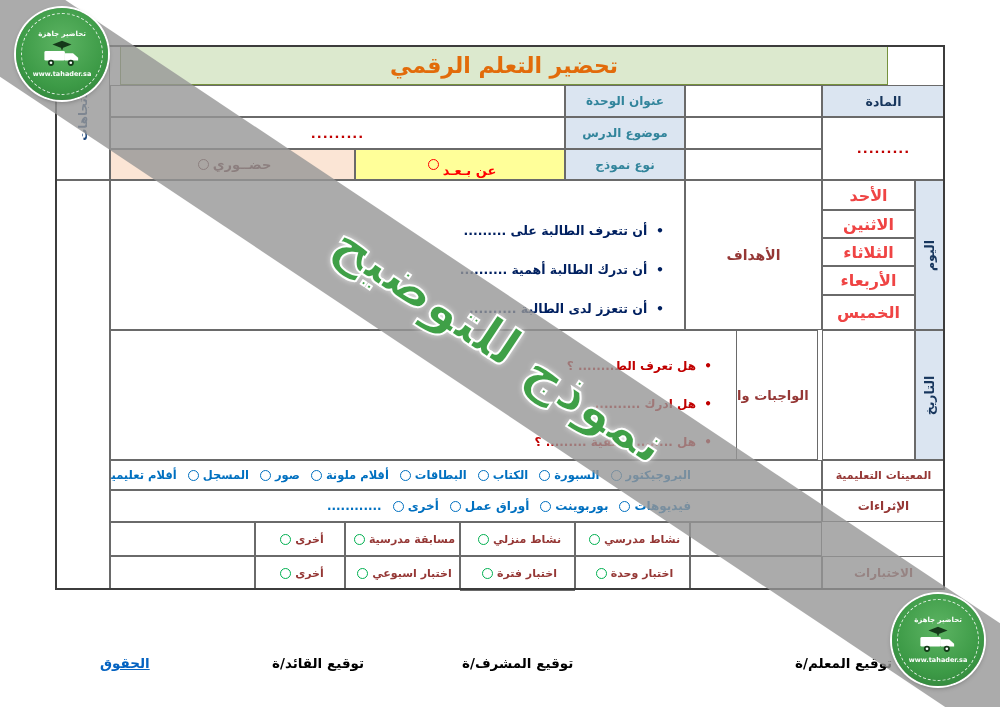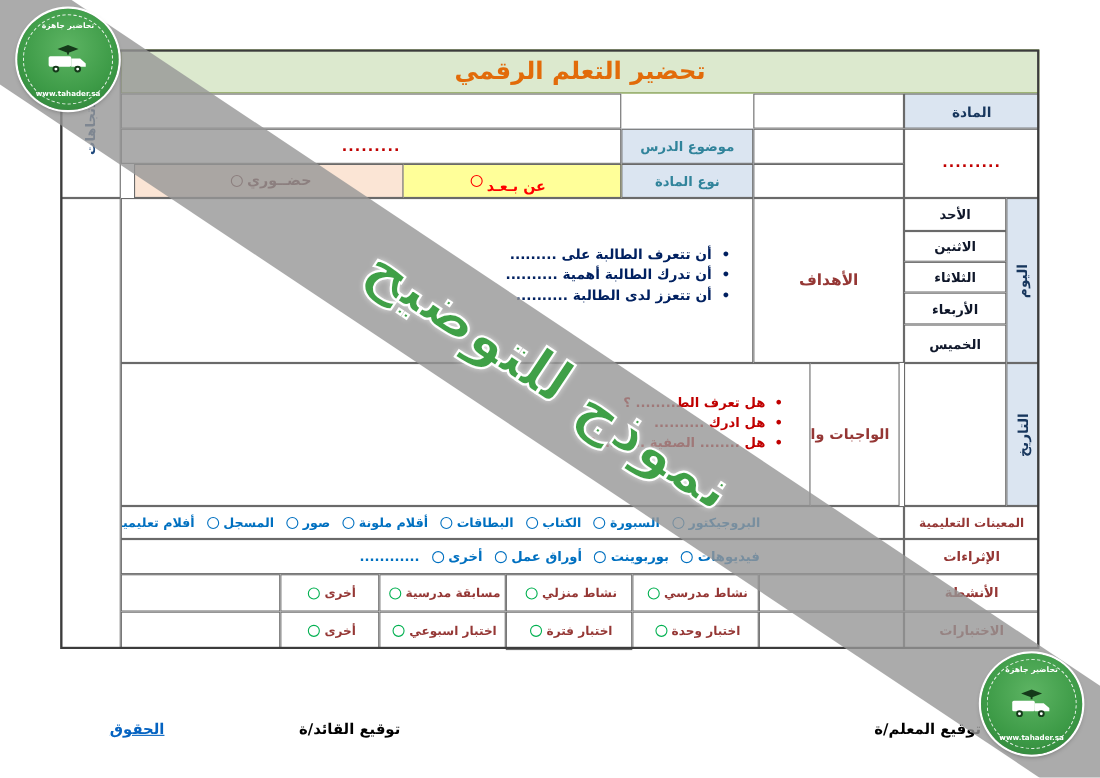--- a/index.html
+++ b/index.html
@@ -10,42 +10,42 @@
     overflow: hidden;
   }
   .cell {
     position: absolute; border: 1px solid #6a6a6a; background: #fff;
     display: flex; align-items: center; justify-content: center;
   }
   .frame { position: absolute; border: 2px solid #3c3c3c; pointer-events: none; z-index: 10; }
 
   .bg-blue   { background: var(--cell_blue_bg, #DBE5F1); }
   .bg-yellow { background: var(--yellow_bg, #FFFF99); }
-  .bg-peach  { background: var(--peach_bg, #FBE5D5); margin-left: 12px; }
+  .bg-peach  { background: var(--peach_bg, #FBE5D5); }
   .bg-title  { background: var(--title_bg, #DCE9CE); border-color: #76923C; }
 
   .title-text { font-size: 22px; color: var(--title_text, #E26B0A); }
   .teal-t  { font-size: 12px;  color: var(--teal, #31849B); }
   .navy-t  { font-size: 12.5px; color: var(--navy, #17365D); }
   .red-dots{ font-size: 13px;  color: var(--red, #C00000); letter-spacing: 1px; }
-  .day-t   { font-size: 12px;  color: #0f172a; }
+  .day-t   { font-size: 16px;  color: #ef4444; }
   .sec-t   { color: var(--maroon, #953735); }
   .blue-t  { font-size: 11.5px; color: var(--blue, #0070C0); white-space: nowrap; }
   .mar-t   { font-size: 11px;  color: var(--maroon, #953735); white-space: nowrap; }
   .remote-t   { font-size: 13px; color: var(--bright_red, #FF0000); margin-top: 11px; }
   .inperson-t { font-size: 13px; color: var(--dark_red, #632423); }
 
   .vtxt { transform: rotate(-90deg); white-space: nowrap; }
   .strip-label { font-size: 12px; color: var(--strat_blue, #1F497D); }
   .scols { width: 100%; height: 100%; display: flex; }
   .scol  { flex: 1; display: flex; align-items: center; justify-content: center; }
 
   .col-start { flex-direction: column; align-items: flex-start; justify-content: flex-start; }
   .row-right { justify-content: flex-start; }
-  .bullets   { display: flex; flex-direction: column; gap: 4px; }
+  .bullets   { display: flex; flex-direction: column; gap: 24px; }
   .navy-list { color: var(--obj_navy, #002060); font-size: 12.5px; }
   .red-list  { color: var(--red, #C00000); font-size: 12px; }
   .b-row::before { content: "•  "; white-space: pre; }
 
   .opt-row { display: flex; align-items: center; }
   .opt { display: inline-flex; align-items: center; margin-left: 7px; white-space: nowrap; }
   .o { width: 11px; height: 11px; border: 1.8px solid; border-radius: 50%; margin: 0 4px; flex: none; display: inline-block; }
   .o-red     { border-color: var(--bright_red, #FF0000); }
   .o-darkred { border-color: var(--dark_red, #632423); }
   .o-blue    { border-color: var(--blue, #0070C0); }
@@ -61,34 +61,34 @@
   .wm-text {
     position: absolute; left: 240px; top: 312px; width: 520px; text-align: center;
     transform: rotate(33.7deg); font-size: 54px; letter-spacing: 2px;
     color: var(--wm_green, #3FA047); -webkit-text-stroke: 2px #fff;
     text-shadow: 0 0 6px rgba(255,255,255,.85); z-index: 51; white-space: nowrap;
   }
 
   .logo {
     position: absolute; width: 92px; height: 92px; border-radius: 50%;
     background: radial-gradient(circle at 50% 38%, #5db463 0%, var(--logo_green, #3C9A46) 60%, #2e7b37 100%);
-    display: flex; flex-direction: column; align-items: center; justify-content: center; gap: 12px;
+    display: flex; flex-direction: column; align-items: center; justify-content: center; gap: 1px;
     z-index: 60; box-shadow: 0 0 0 2px #fff, 0 2px 5px rgba(0,0,0,.35);
   }
   .ring { position: absolute; inset: 5px; border: 1.5px dashed rgba(255,255,255,.85); border-radius: 50%; }
   .logo-tag  { font-size: 7px; color: #fff; }
   .logo-site { font-size: 6.5px; color: #fff; direction: ltr; }
   .truck { width: 44px; height: 30px; }
 </style>
 </head>
 <body>
 
 <div class="page">
 
-  <div class="cell bg-title" style="left:110px;top:45px;width:835px;height:40px">
+  <div class="cell bg-title" style="left:120px;top:45px;width:768px;height:40px">
     <span class="title-text">تحضير التعلم الرقمي</span>
   </div>
 
   <div class="cell" style="left:55px;top:45px;width:55px;height:135px">
     <span class="vtxt strip-label">الاتجاهات</span>
   </div>
   <div class="cell" style="left:55px;top:180px;width:55px;height:410px;overflow:hidden">
     <div class="scols">
       <div class="scol">
         
@@ -101,33 +101,36 @@
     <span class="navy-t">المادة</span>
   </div>
   <div class="cell" style="left:822px;top:117px;width:123px;height:63px">
     <span class="red-dots">.........</span>
   </div>
 
   <div class="cell" style="left:685px;top:85px;width:137px;height:32px"></div>
   <div class="cell" style="left:685px;top:117px;width:137px;height:32px"></div>
   <div class="cell" style="left:685px;top:149px;width:137px;height:31px"></div>
 
+  <div class="cell bg-blue" style="left:565px;top:85px;width:120px;height:32px">
+    <span class="teal-t">عنوان الوحدة</span>
+  </div>
   <div class="cell" style="left:110px;top:85px;width:455px;height:32px">
     <span></span>
   </div>
 
   <div class="cell bg-blue" style="left:565px;top:117px;width:120px;height:32px">
     <span class="teal-t">موضوع الدرس</span>
   </div>
   <div class="cell" style="left:110px;top:117px;width:455px;height:32px">
     <span class="red-dots">.........</span>
   </div>
 
   <div class="cell bg-blue" style="left:565px;top:149px;width:120px;height:31px">
-    <span class="teal-t">نوع المادة</span>
+    <span class="teal-t">نوع نموذج</span>
   </div>
   <div class="cell bg-yellow" style="left:355px;top:149px;width:210px;height:31px">
     <span class="remote-t">عن بـعـد</span>
     <span class="o o-red"></span>
   </div>
   <div class="cell bg-peach" style="left:110px;top:149px;width:245px;height:31px">
     <span class="inperson-t">حضــوري</span>
     <span class="o o-darkred"></span>
   </div>
 
@@ -235,23 +238,20 @@
           <span class="o o-blue"></span>
         </span>
         <span class="opt">
           <span>أخرى</span>
           <span class="o o-blue"></span>
         </span>
       </div>
     <span class="blue-t" style="font-size:12px">............</span>
   </div>
 
-  <div class="cell" style="left:822px;top:522px;width:123px;height:34px">
-    <span class="sec-t" style="font-size:12px">الأنشطة</span>
-  </div>
   <div class="cell" style="left:690px;top:522px;width:132px;height:34px"></div>
   <div class="cell" style="left:575px;top:522px;width:115px;height:34px">
     <span class="mar-t">نشاط مدرسي</span>
       <span class="o o-green"></span>
   </div>
   <div class="cell" style="left:460px;top:522px;width:115px;height:34px">
     <span class="mar-t">نشاط منزلي</span>
       <span class="o o-green"></span>
   </div>
   <div class="cell" style="left:345px;top:522px;width:115px;height:34px">
@@ -282,20 +282,21 @@
   </div>
   <div class="cell" style="left:255px;top:556px;width:90px;height:34px">
     <span class="mar-t">أخرى</span>
       <span class="o o-green"></span>
   </div>
   <div class="cell" style="left:110px;top:556px;width:145px;height:34px"></div>
 
   <div class="frame" style="left:55px;top:45px;width:890px;height:545px"></div>
 
   <div class="sig" style="left:795px;top:652px;width:150px">توقيع المعلم/ة</div>
+  <div class="sig" style="left:462px;top:652px;width:155px">توقيع المشرف/ة</div>
   <div class="sig" style="left:272px;top:652px;width:145px">توقيع القائد/ة</div>
   <div class="sig rights" style="left:100px;top:652px;width:80px">الحقوق</div>
 
   <div class="wm-band"></div>
   <div class="wm-text">نموذج للتوضيح</div>
 
   <div class="logo" style="left:16px;top:8px">
     <div class="ring"></div>
     <div class="logo-tag">تحاضير جاهزة</div>
     <svg class="truck" viewBox="0 0 60 40">

